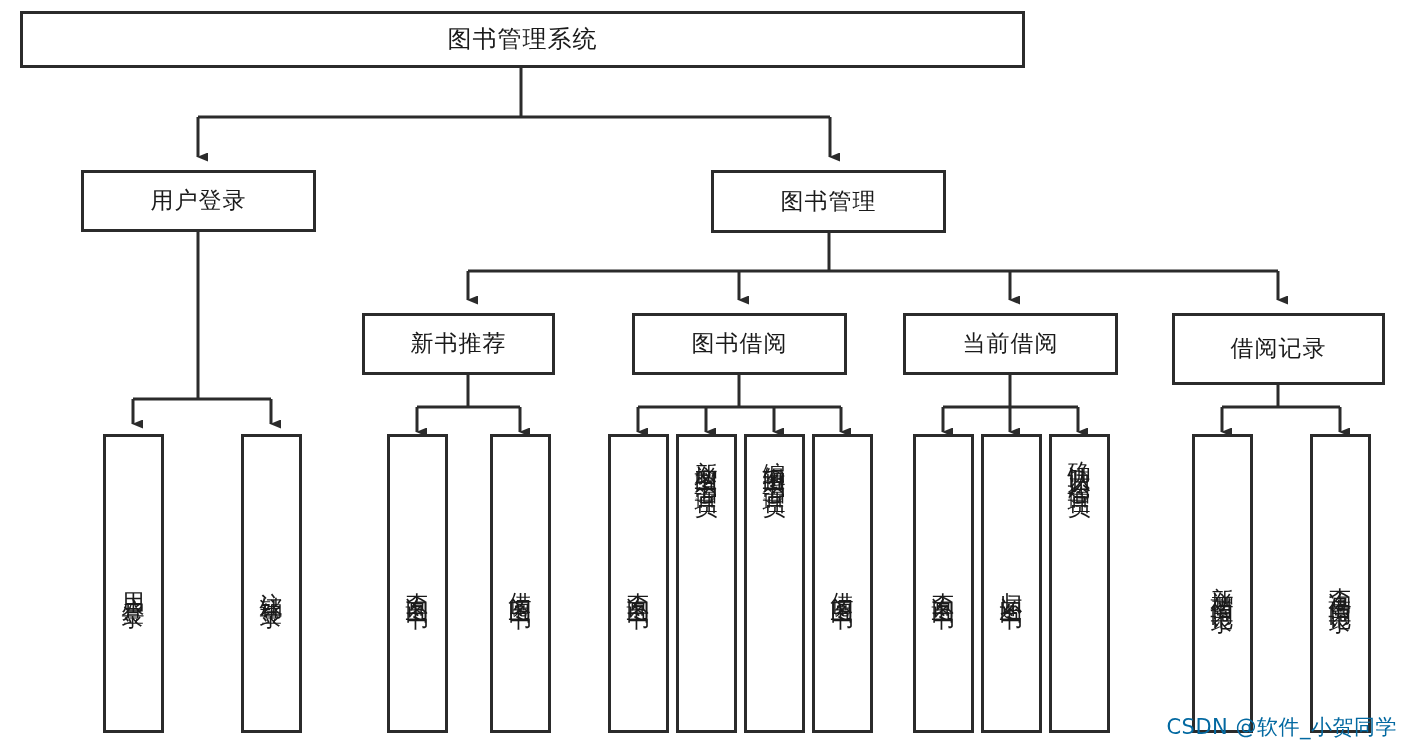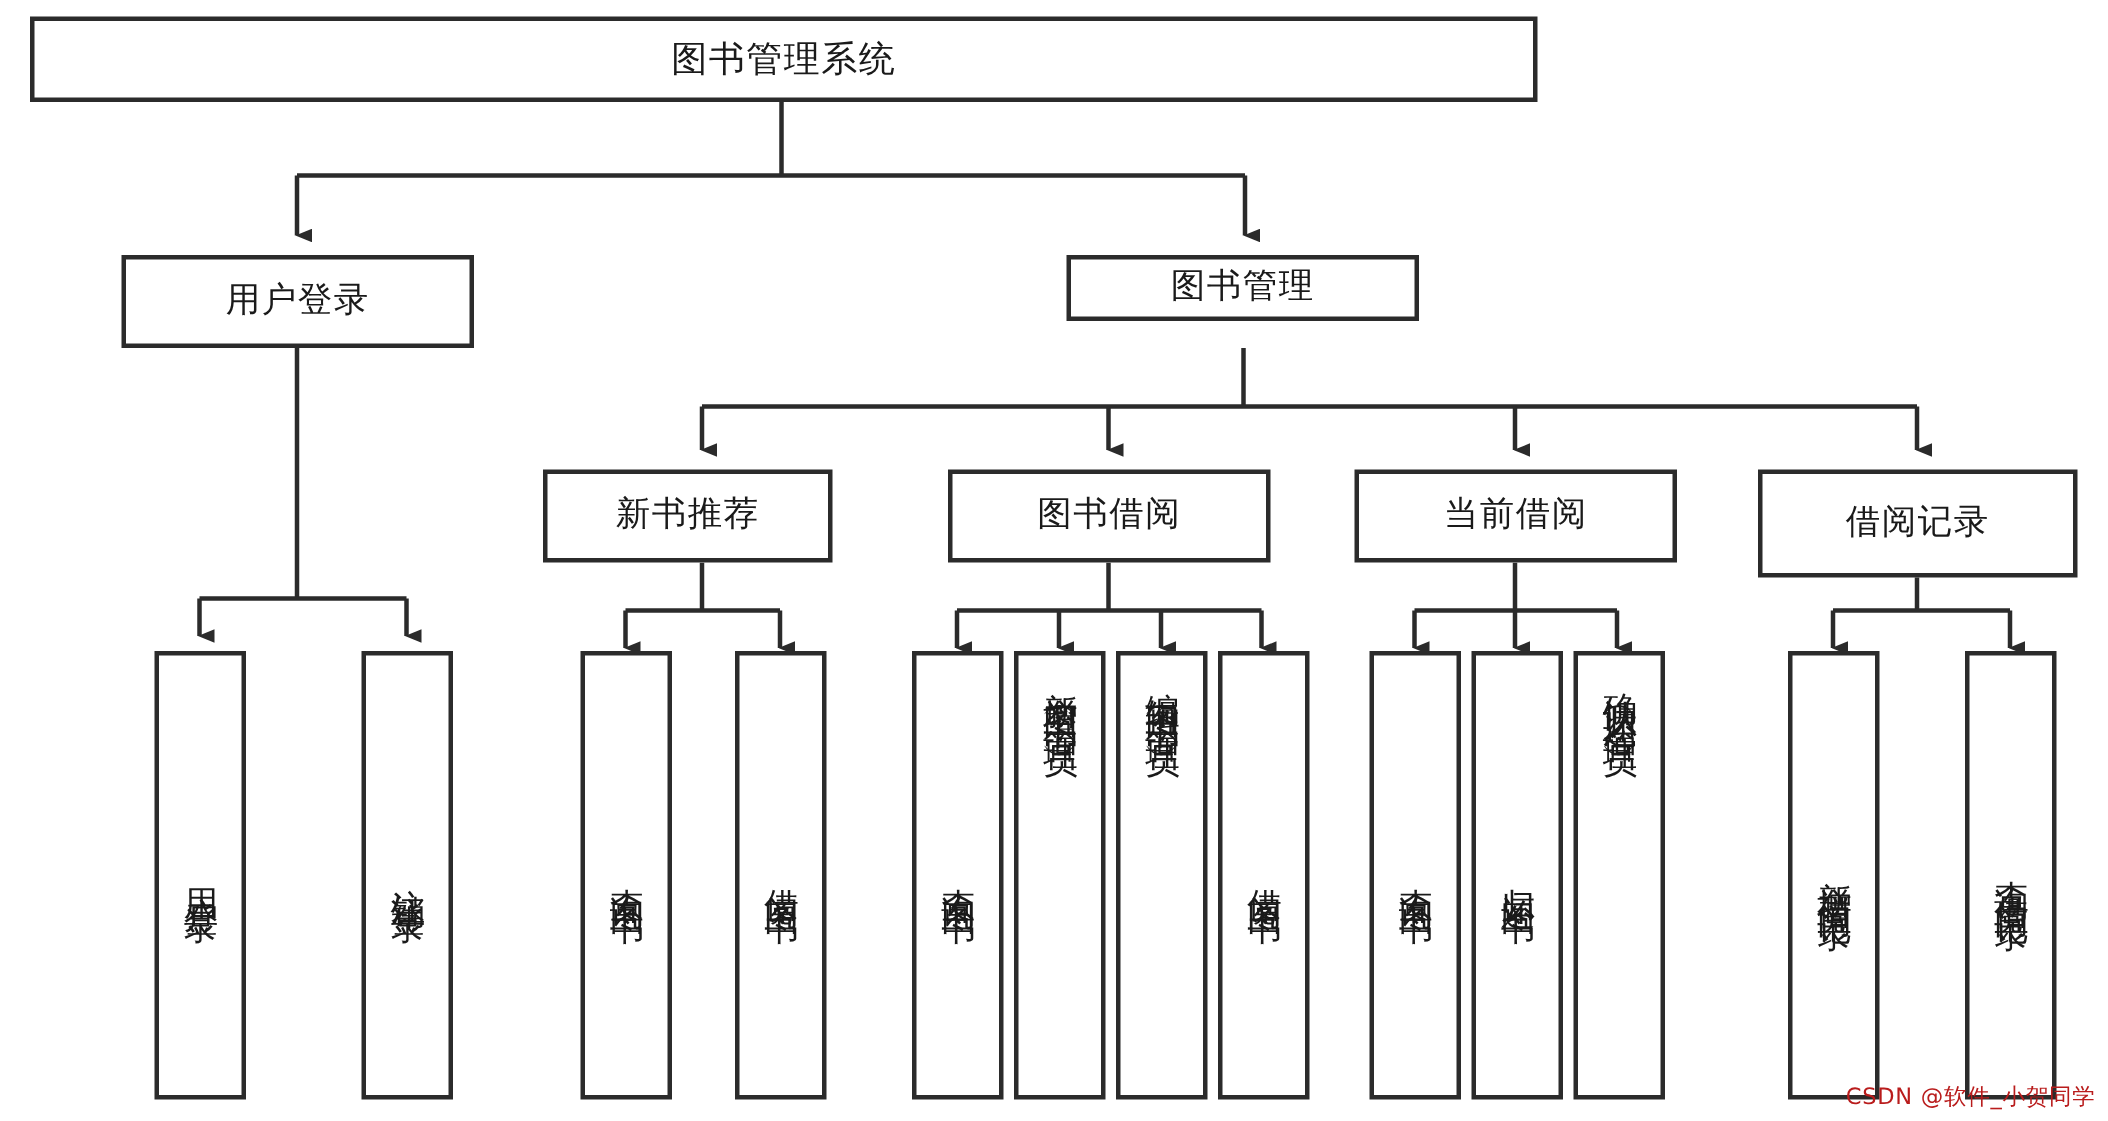--- a/index.html
+++ b/index.html
@@ -63,22 +63,22 @@
     white-space: nowrap;
     display: block;
   }
   .leaf.center-text {
     align-items: center;
   }
   .watermark {
     position: absolute;
     right: 8px;
     bottom: 6px;
-    font-size: 15px;
-    color: #b91c1c;
+    font-size: 21px;
+    color: #0369a1;
     letter-spacing: 0.5px;
     white-space: nowrap;
   }
 </style>
 </head>
 <body>
 
 <div id="canvas">
 
   <svg class="wires" viewBox="0 0 1405 747">
@@ -133,21 +133,21 @@
   </svg>
 
   <div class="node horiz root" style="left:20px; top:11px; width:1005px; height:57px;">
     <span>图书管理系统</span>
   </div>
 
   <div class="node horiz" style="left:81px; top:170px; width:235px; height:62px;">
     <span>用户登录</span>
   </div>
 
-  <div class="node horiz" style="left:711px; top:170px; width:235px; height:44px;">
+  <div class="node horiz" style="left:711px; top:170px; width:235px; height:63px;">
     <span>图书管理</span>
   </div>
 
   <div class="node horiz" style="left:362px; top:313px; width:193px; height:62px;">
     <span>新书推荐</span>
   </div>
 
   <div class="node horiz" style="left:903px; top:313px; width:215px; height:62px;">
     <span>当前借阅</span>
   </div>

